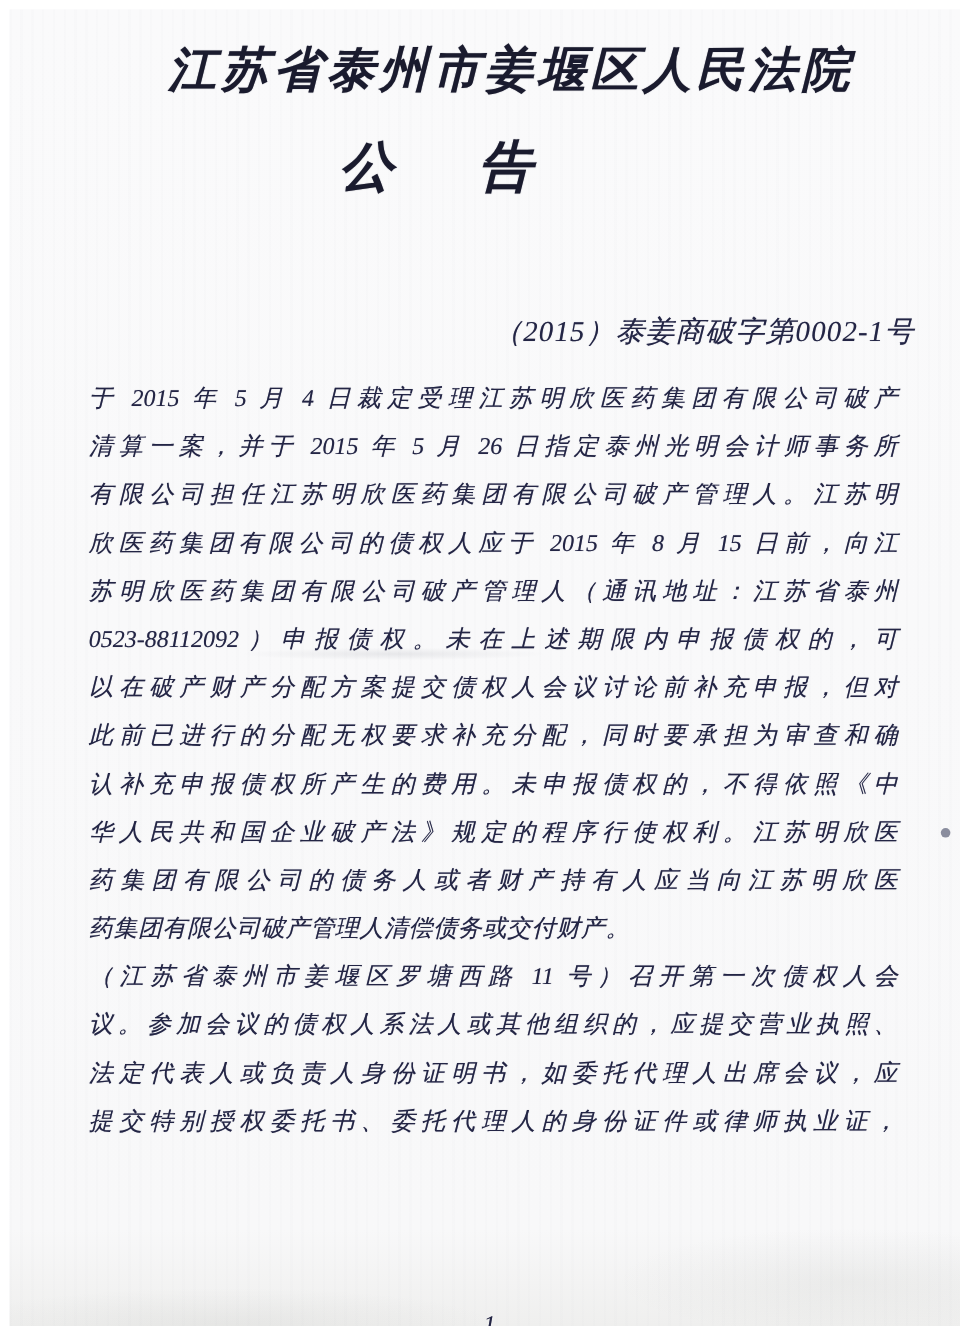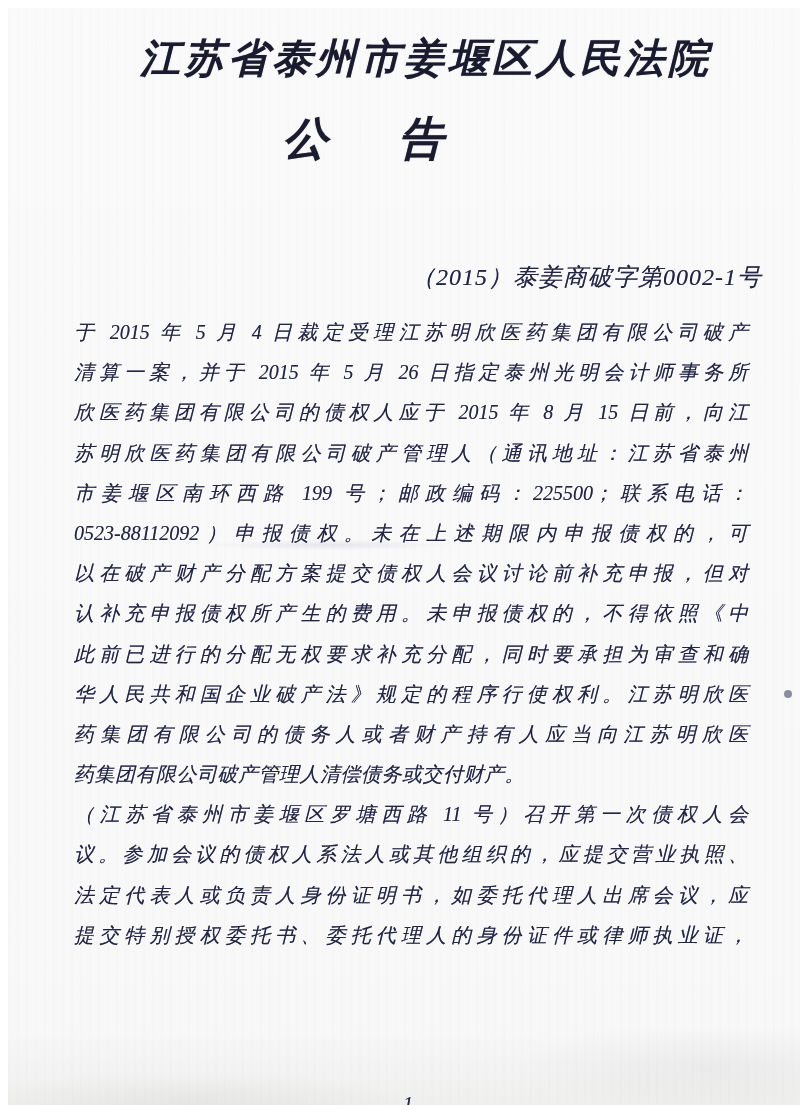--- a/index.html
+++ b/index.html
@@ -124,27 +124,27 @@
 
   <div class="doc-title">
     <span class="title-char-left">公</span><span class="title-char-right">告</span>
   </div>
 
   <div class="case-number">（2015）泰姜商破字第0002-1号</div>
 
   <div class="body-text">
       <div class="line">于 2015 年 5 月 4 日裁定受理江苏明欣医药集团有限公司破产</div>
       <div class="line">清算一案，并于 2015 年 5 月 26 日指定泰州光明会计师事务所</div>
+      <div class="line">有限公司担任江苏明欣医药集团有限公司破产管理人。江苏明</div>
       <div class="line">欣医药集团有限公司的债权人应于 2015 年 8 月 15 日前，向江</div>
       <div class="line">苏明欣医药集团有限公司破产管理人（通讯地址：江苏省泰州</div>
-      <div class="line">市姜堰区南环西路 199 号；邮政编码：225500；联系电话：</div>
       <div class="line">0523-88112092）申报债权。未在上述期限内申报债权的，可</div>
       <div class="line">以在破产财产分配方案提交债权人会议讨论前补充申报，但对</div>
+      <div class="line">此前已进行的分配无权要求补充分配，同时要承担为审查和确</div>
       <div class="line">认补充申报债权所产生的费用。未申报债权的，不得依照《中</div>
-      <div class="line">此前已进行的分配无权要求补充分配，同时要承担为审查和确</div>
       <div class="line">华人民共和国企业破产法》规定的程序行使权利。江苏明欣医</div>
       <div class="line">药集团有限公司的债务人或者财产持有人应当向江苏明欣医</div>
       <div class="line para-end">药集团有限公司破产管理人清偿债务或交付财产。</div>
       <div class="line">（江苏省泰州市姜堰区罗塘西路 11 号）召开第一次债权人会</div>
       <div class="line">议。参加会议的债权人系法人或其他组织的，应提交营业执照、</div>
       <div class="line">法定代表人或负责人身份证明书，如委托代理人出席会议，应</div>
       <div class="line">提交特别授权委托书、委托代理人的身份证件或律师执业证，</div>
     </div>
 
   <div class="artifact-dot"></div>

